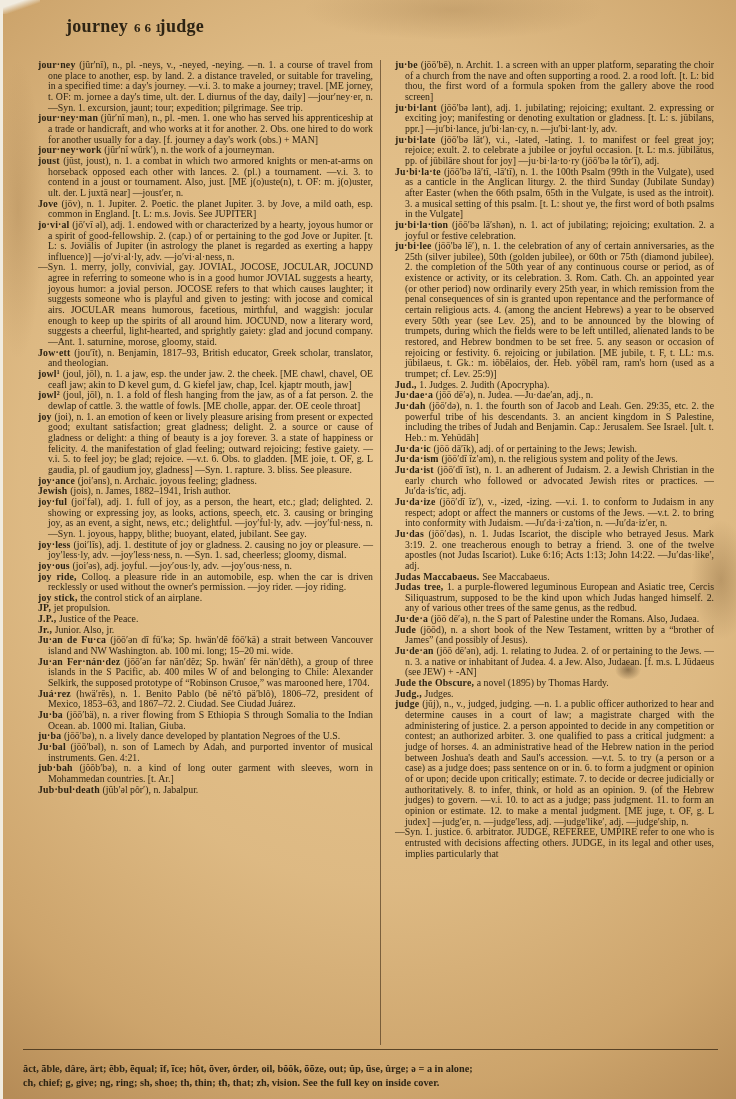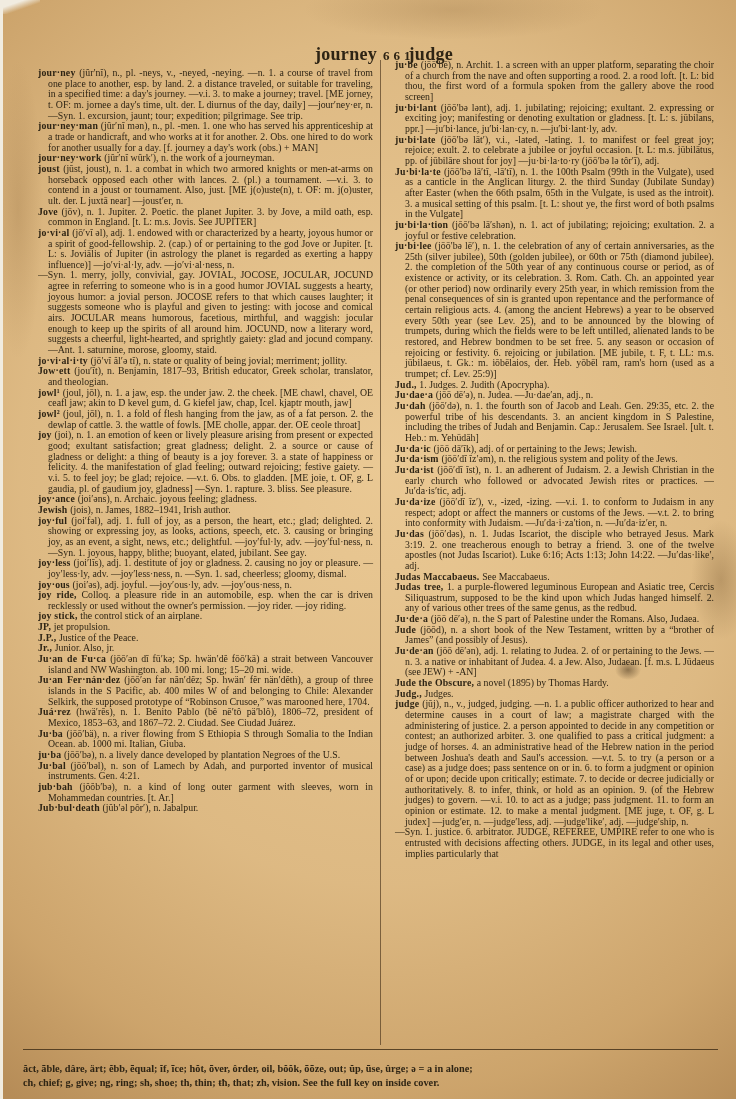--- a/index.html
+++ b/index.html
@@ -15,36 +15,36 @@
       #d9b583;
     color:#2e2414;
   }
   
   .stain{position:absolute;border-radius:50%;pointer-events:none;}
   .stain.s1{left:612px;top:660px;width:26px;height:20px;background:radial-gradient(closest-side,rgba(62,44,22,.5),rgba(62,44,22,0));}
   .stain.s2{left:688px;top:520px;width:60px;height:120px;background:radial-gradient(closest-side,rgba(120,88,48,.35),rgba(120,88,48,0));}
   .stain.s3{left:-10px;top:60px;width:50px;height:300px;background:radial-gradient(closest-side,rgba(150,112,66,.28),rgba(150,112,66,0));}
   .stain.s4{left:300px;top:-20px;width:300px;height:60px;background:radial-gradient(closest-side,rgba(140,104,60,.25),rgba(140,104,60,0));}
   .header{
-    position:absolute;left:35px;right:24px;top:44px;height:26px;
-    display:flex;align-items:baseline;justify-content:center;
+    position:absolute;left:35px;right:24px;top:16px;height:26px;
+    display:flex;align-items:baseline;justify-content:flex-start;
   }
   .guide{font-weight:bold;font-size:18px;letter-spacing:.3px;}
   .guide.left{padding-left:28px;}
   .guide.right{padding-right:10px;}
   .pageno{font-size:13px;font-weight:bold;letter-spacing:4px;transform:translateX(6px);}
   .columns{
     position:absolute;left:35px;right:22px;top:60px;bottom:54px;
     display:flex;overflow:hidden;
   }
   .col{
     font-size:9.8px;line-height:10.65px;text-align:justify;
     overflow:hidden;
   }
-  .col.left{width:335px;padding-right:7px;margin-top:8px;}
+  .col.left{width:335px;padding-right:7px;}
   .col.right{flex:1;border-left:1px solid rgba(72,50,26,.65);padding-left:14px;}
   .entry{padding-left:10px;text-indent:-10px;margin:0;}
   .hw{font-weight:bold;letter-spacing:.2px;}
   .footer{
     position:absolute;left:20px;right:18px;bottom:10px;
     border-top:1px solid rgba(60,42,20,.8);
     padding-top:12px;
     font-size:10.3px;line-height:13.5px;font-weight:bold;
     text-align:justify;
   }
@@ -69,21 +69,20 @@
 
   <div class="columns">
     <div class="col left">
         <div class="entry"><b class="hw">jour·ney </b>(jûr′nĭ), n., pl. -neys, v., -neyed, -neying. —n. 1. a course of travel from one place to another, esp. by land. 2. a distance traveled, or suitable for traveling, in a specified time: a day's journey. —v.i. 3. to make a journey; travel. [ME jorney, t. OF: m. jornee a day's time, ult. der. L diurnus of the day, daily] —jour′ney·er, n. —Syn. 1. excursion, jaunt; tour; expedition; pilgrimage. See trip.</div>
         <div class="entry"><b class="hw">jour·ney·man </b>(jûr′nĭ mən), n., pl. -men. 1. one who has served his apprenticeship at a trade or handicraft, and who works at it for another. 2. Obs. one hired to do work for another usually for a day. [f. journey a day's work (obs.) + MAN]</div>
         <div class="entry"><b class="hw">jour·ney·work </b>(jûr′nĭ wûrk′), n. the work of a journeyman.</div>
         <div class="entry"><b class="hw">joust </b>(jŭst, joust), n. 1. a combat in which two armored knights or men-at-arms on horseback opposed each other with lances. 2. (pl.) a tournament. —v.i. 3. to contend in a joust or tournament. Also, just. [ME j(o)uste(n), t. OF: m. j(o)uster, ult. der. L juxtā near] —joust′er, n.</div>
         <div class="entry"><b class="hw">Jove </b>(jōv), n. 1. Jupiter. 2. Poetic. the planet Jupiter. 3. by Jove, a mild oath, esp. common in England. [t. L: m.s. Jovis. See JUPITER]</div>
         <div class="entry"><b class="hw">jo·vi·al </b>(jō′vĭ əl), adj. 1. endowed with or characterized by a hearty, joyous humor or a spirit of good-fellowship. 2. (cap.) of or pertaining to the god Jove or Jupiter. [t. L: s. Joviālis of Jupiter (in astrology the planet is regarded as exerting a happy influence)] —jo′vi·al·ly, adv. —jo′vi·al·ness, n.</div>
         <div class="entry">—Syn. 1. merry, jolly, convivial, gay. JOVIAL, JOCOSE, JOCULAR, JOCUND agree in referring to someone who is in a good humor JOVIAL suggests a hearty, joyous humor: a jovial person. JOCOSE refers to that which causes laughter; it suggests someone who is playful and given to jesting: with jocose and comical airs. JOCULAR means humorous, facetious, mirthful, and waggish: jocular enough to keep up the spirits of all around him. JOCUND, now a literary word, suggests a cheerful, light-hearted, and sprightly gaiety: glad and jocund company. —Ant. 1. saturnine, morose, gloomy, staid.</div>
-        <div class="entry"><b class="hw">jo·vi·al·i·ty </b>(jō′vĭ ăl′ə tĭ), n. state or quality of being jovial; merriment; jollity.</div>
         <div class="entry"><b class="hw">Jow·ett </b>(jou′ĭt), n. Benjamin, 1817–93, British educator, Greek scholar, translator, and theologian.</div>
         <div class="entry"><b class="hw">jowl¹ </b>(joul, jōl), n. 1. a jaw, esp. the under jaw. 2. the cheek. [ME chawl, chavel, OE ceafl jaw; akin to D kevel gum, d. G kiefel jaw, chap, Icel. kjaptr mouth, jaw]</div>
         <div class="entry"><b class="hw">jowl² </b>(joul, jōl), n. 1. a fold of flesh hanging from the jaw, as of a fat person. 2. the dewlap of cattle. 3. the wattle of fowls. [ME cholle, appar. der. OE ceole throat]</div>
         <div class="entry"><b class="hw">joy </b>(joi), n. 1. an emotion of keen or lively pleasure arising from present or expected good; exultant satisfaction; great gladness; delight. 2. a source or cause of gladness or delight: a thing of beauty is a joy forever. 3. a state of happiness or felicity. 4. the manifestation of glad feeling; outward rejoicing; festive gaiety. —v.i. 5. to feel joy; be glad; rejoice. —v.t. 6. Obs. to gladden. [ME joie, t. OF, g. L gaudia, pl. of gaudium joy, gladness] —Syn. 1. rapture. 3. bliss. See pleasure.</div>
         <div class="entry"><b class="hw">joy·ance </b>(joi′əns), n. Archaic. joyous feeling; gladness.</div>
         <div class="entry"><b class="hw">Jewish </b>(jois), n. James, 1882–1941, Irish author.</div>
         <div class="entry"><b class="hw">joy·ful </b>(joi′fəl), adj. 1. full of joy, as a person, the heart, etc.; glad; delighted. 2. showing or expressing joy, as looks, actions, speech, etc. 3. causing or bringing joy, as an event, a sight, news, etc.; delightful. —joy′ful·ly, adv. —joy′ful·ness, n. —Syn. 1. joyous, happy, blithe; buoyant, elated, jubilant. See gay.</div>
         <div class="entry"><b class="hw">joy·less </b>(joi′lĭs), adj. 1. destitute of joy or gladness. 2. causing no joy or pleasure. —joy′less·ly, adv. —joy′less·ness, n. —Syn. 1. sad, cheerless; gloomy, dismal.</div>
         <div class="entry"><b class="hw">joy·ous </b>(joi′əs), adj. joyful. —joy′ous·ly, adv. —joy′ous·ness, n.</div>
         <div class="entry"><b class="hw">joy ride, </b>Colloq. a pleasure ride in an automobile, esp. when the car is driven recklessly or used without the owner's permission. —joy rider. —joy riding.</div>

